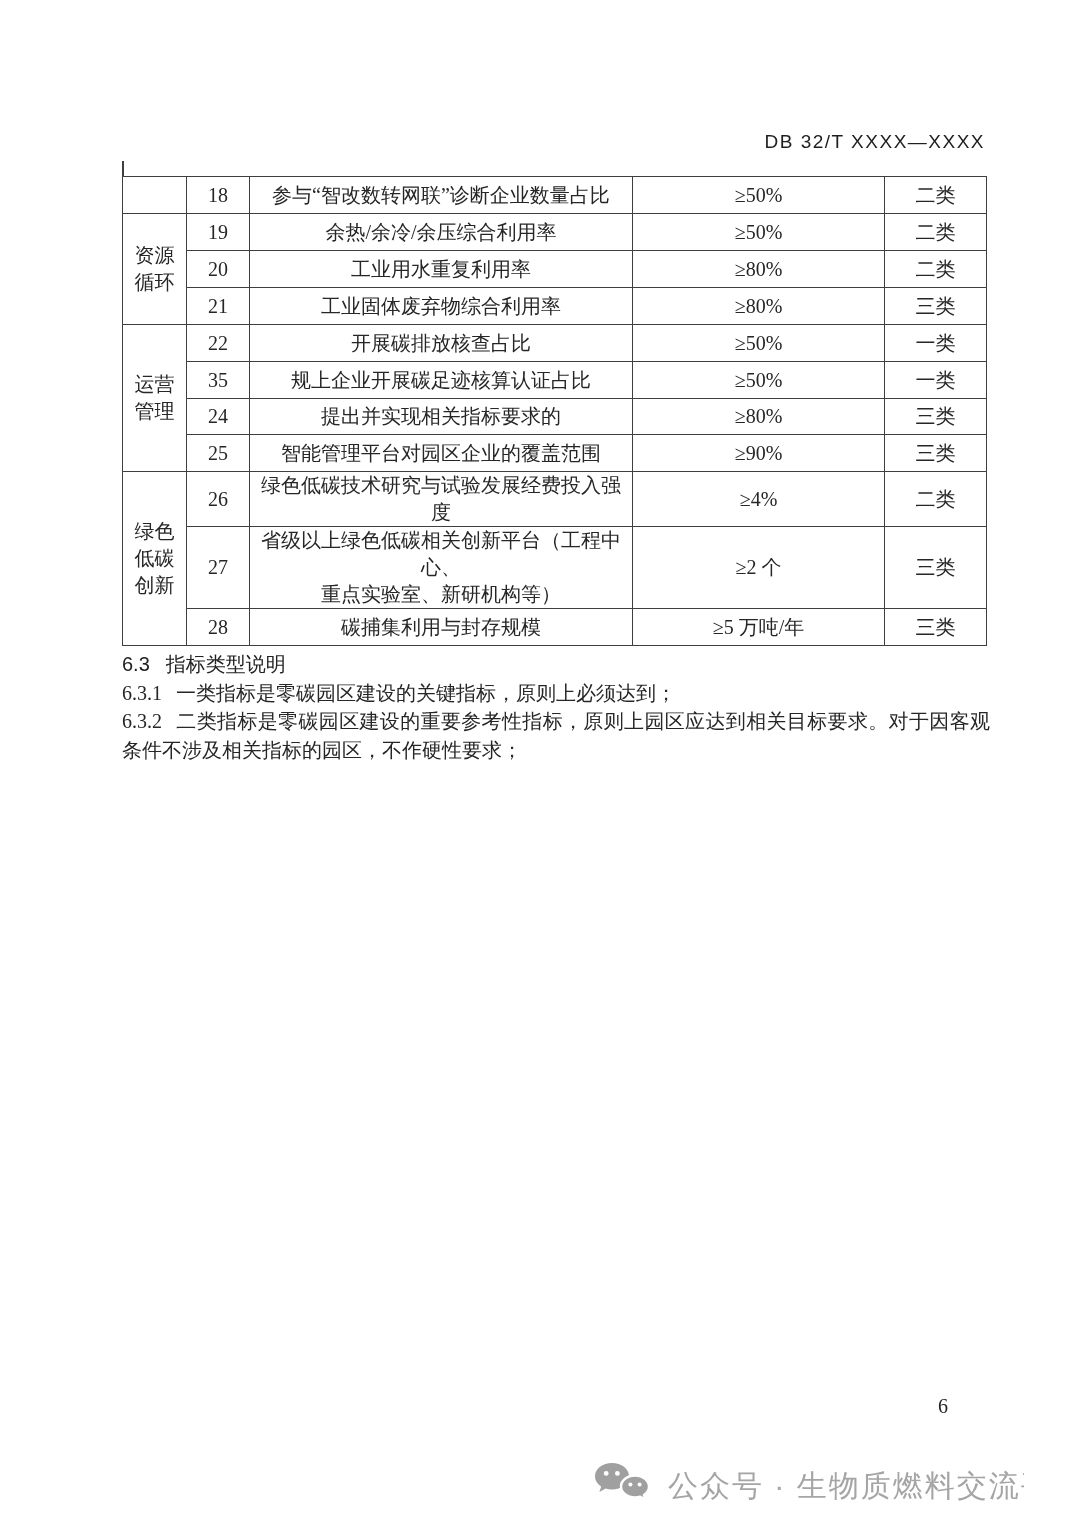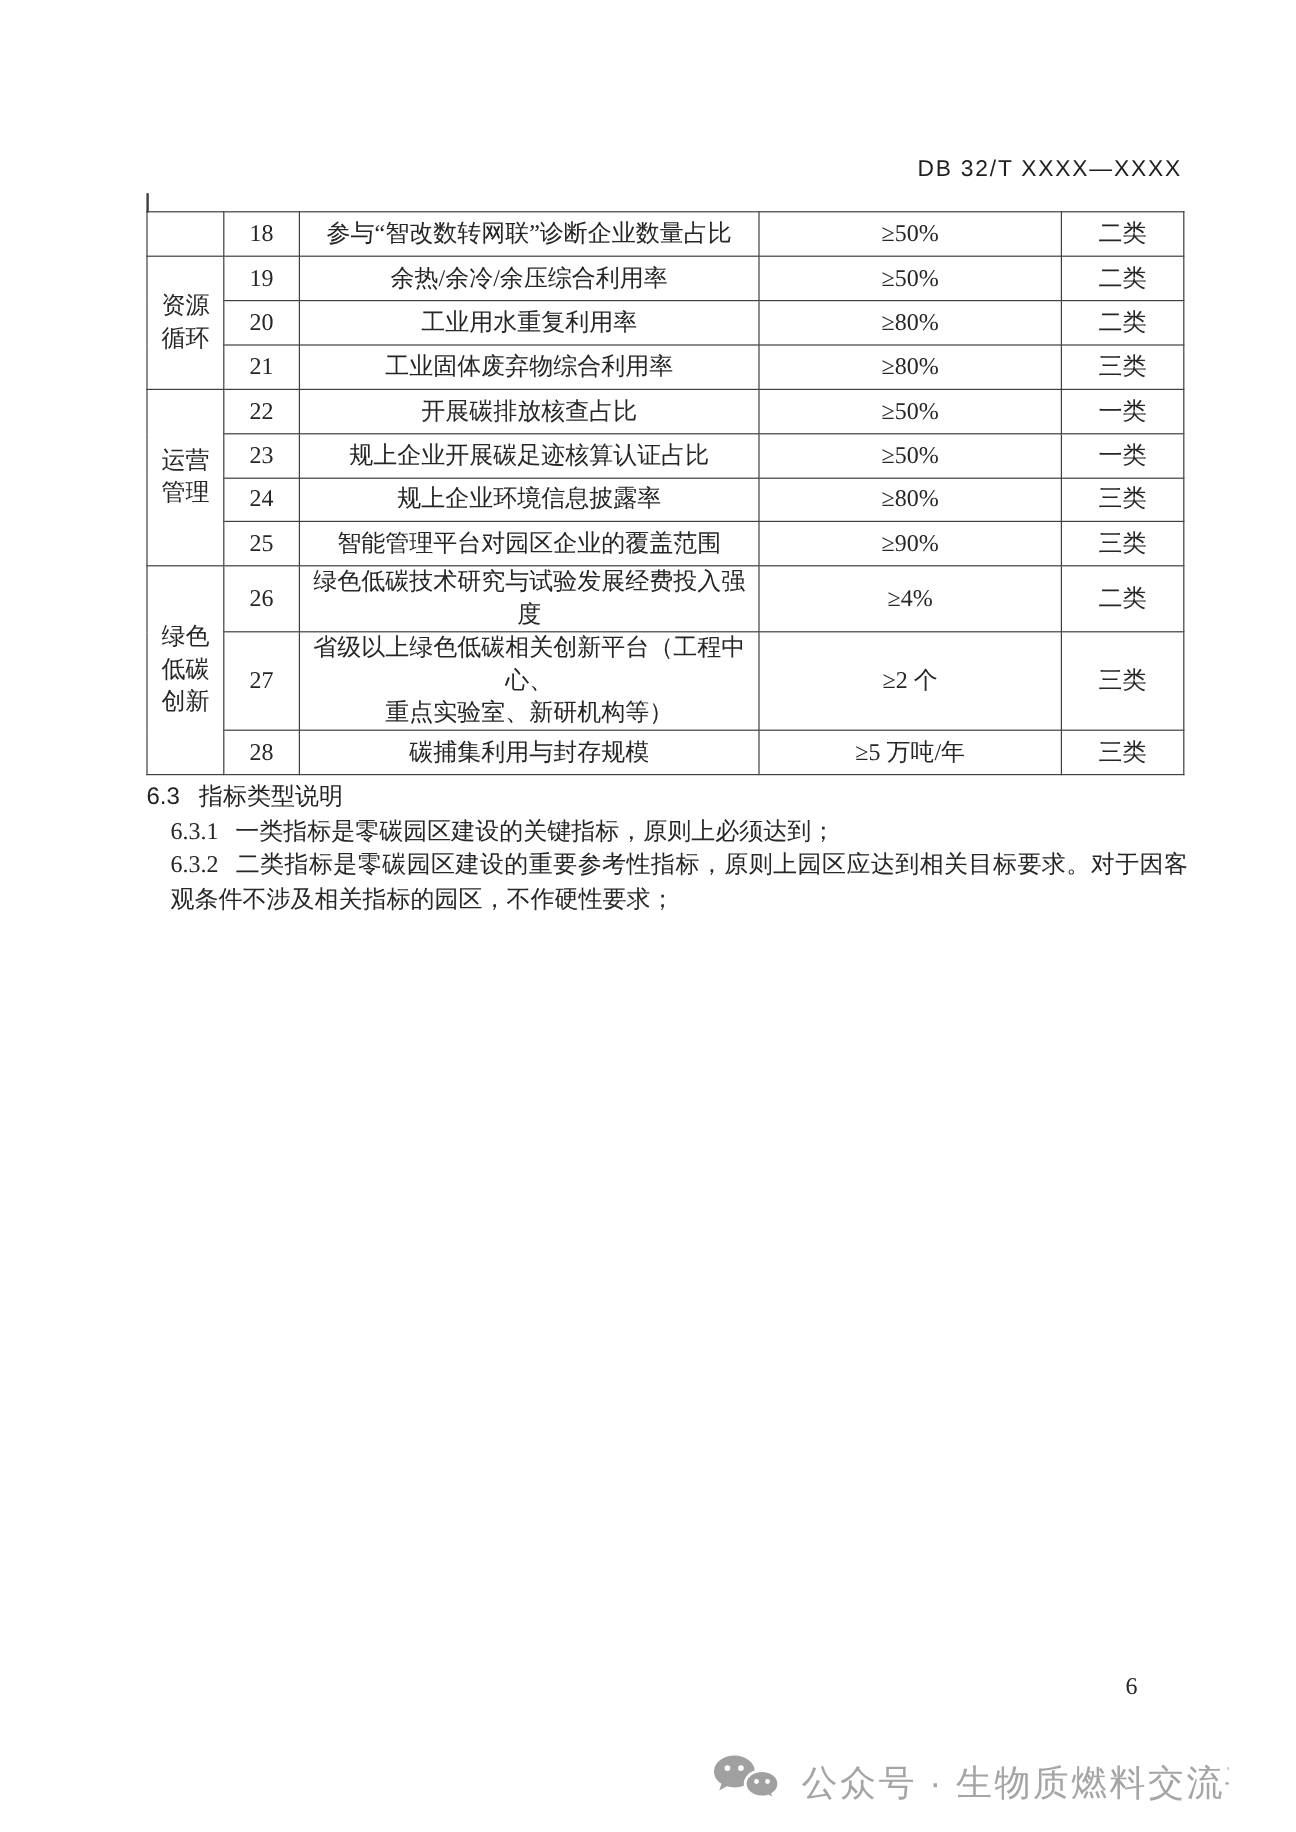--- a/index.html
+++ b/index.html
@@ -67,21 +67,21 @@
     width: 868px;
     font-size: 20px;
     line-height: 28.6px;
     color: #262626;
   }
   .notes .heading {
     font-family: "Liberation Sans", "DejaVu Sans", sans-serif;
     color: #222222;
   }
   .notes .clause-num { display: inline-block; margin-right: 16px; }
-  .notes p { text-align: justify; margin-left: 20px; }
+  .notes p { text-align: justify; }
   .notes p .clause-num { margin-right: 14px; }
 
   
   .page-number {
     position: absolute;
     left: 938px;
     top: 1395px;
     font-size: 20px;
     color: #262626;
   }
@@ -149,28 +149,28 @@
         </tr>
         <tr class="h37">
           <td class="cat" rowspan="4">运营
 管理</td>
           <td class="num">22</td>
           <td class="ind">开展碳排放核查占比</td>
           <td class="val">≥50%</td>
           <td class="typ">一类</td>
         </tr>
         <tr class="h37">
-          <td class="num">23</td>
+          <td class="num">35</td>
           <td class="ind">规上企业开展碳足迹核算认证占比</td>
           <td class="val">≥50%</td>
           <td class="typ">一类</td>
         </tr>
         <tr class="h36">
           <td class="num">24</td>
-          <td class="ind">规上企业环境信息披露率</td>
+          <td class="ind">提出并实现相关指标要求的</td>
           <td class="val">≥80%</td>
           <td class="typ">三类</td>
         </tr>
         <tr class="h37">
           <td class="num">25</td>
           <td class="ind">智能管理平台对园区企业的覆盖范围</td>
           <td class="val">≥90%</td>
           <td class="typ">三类</td>
         </tr>
         <tr class="h39">

